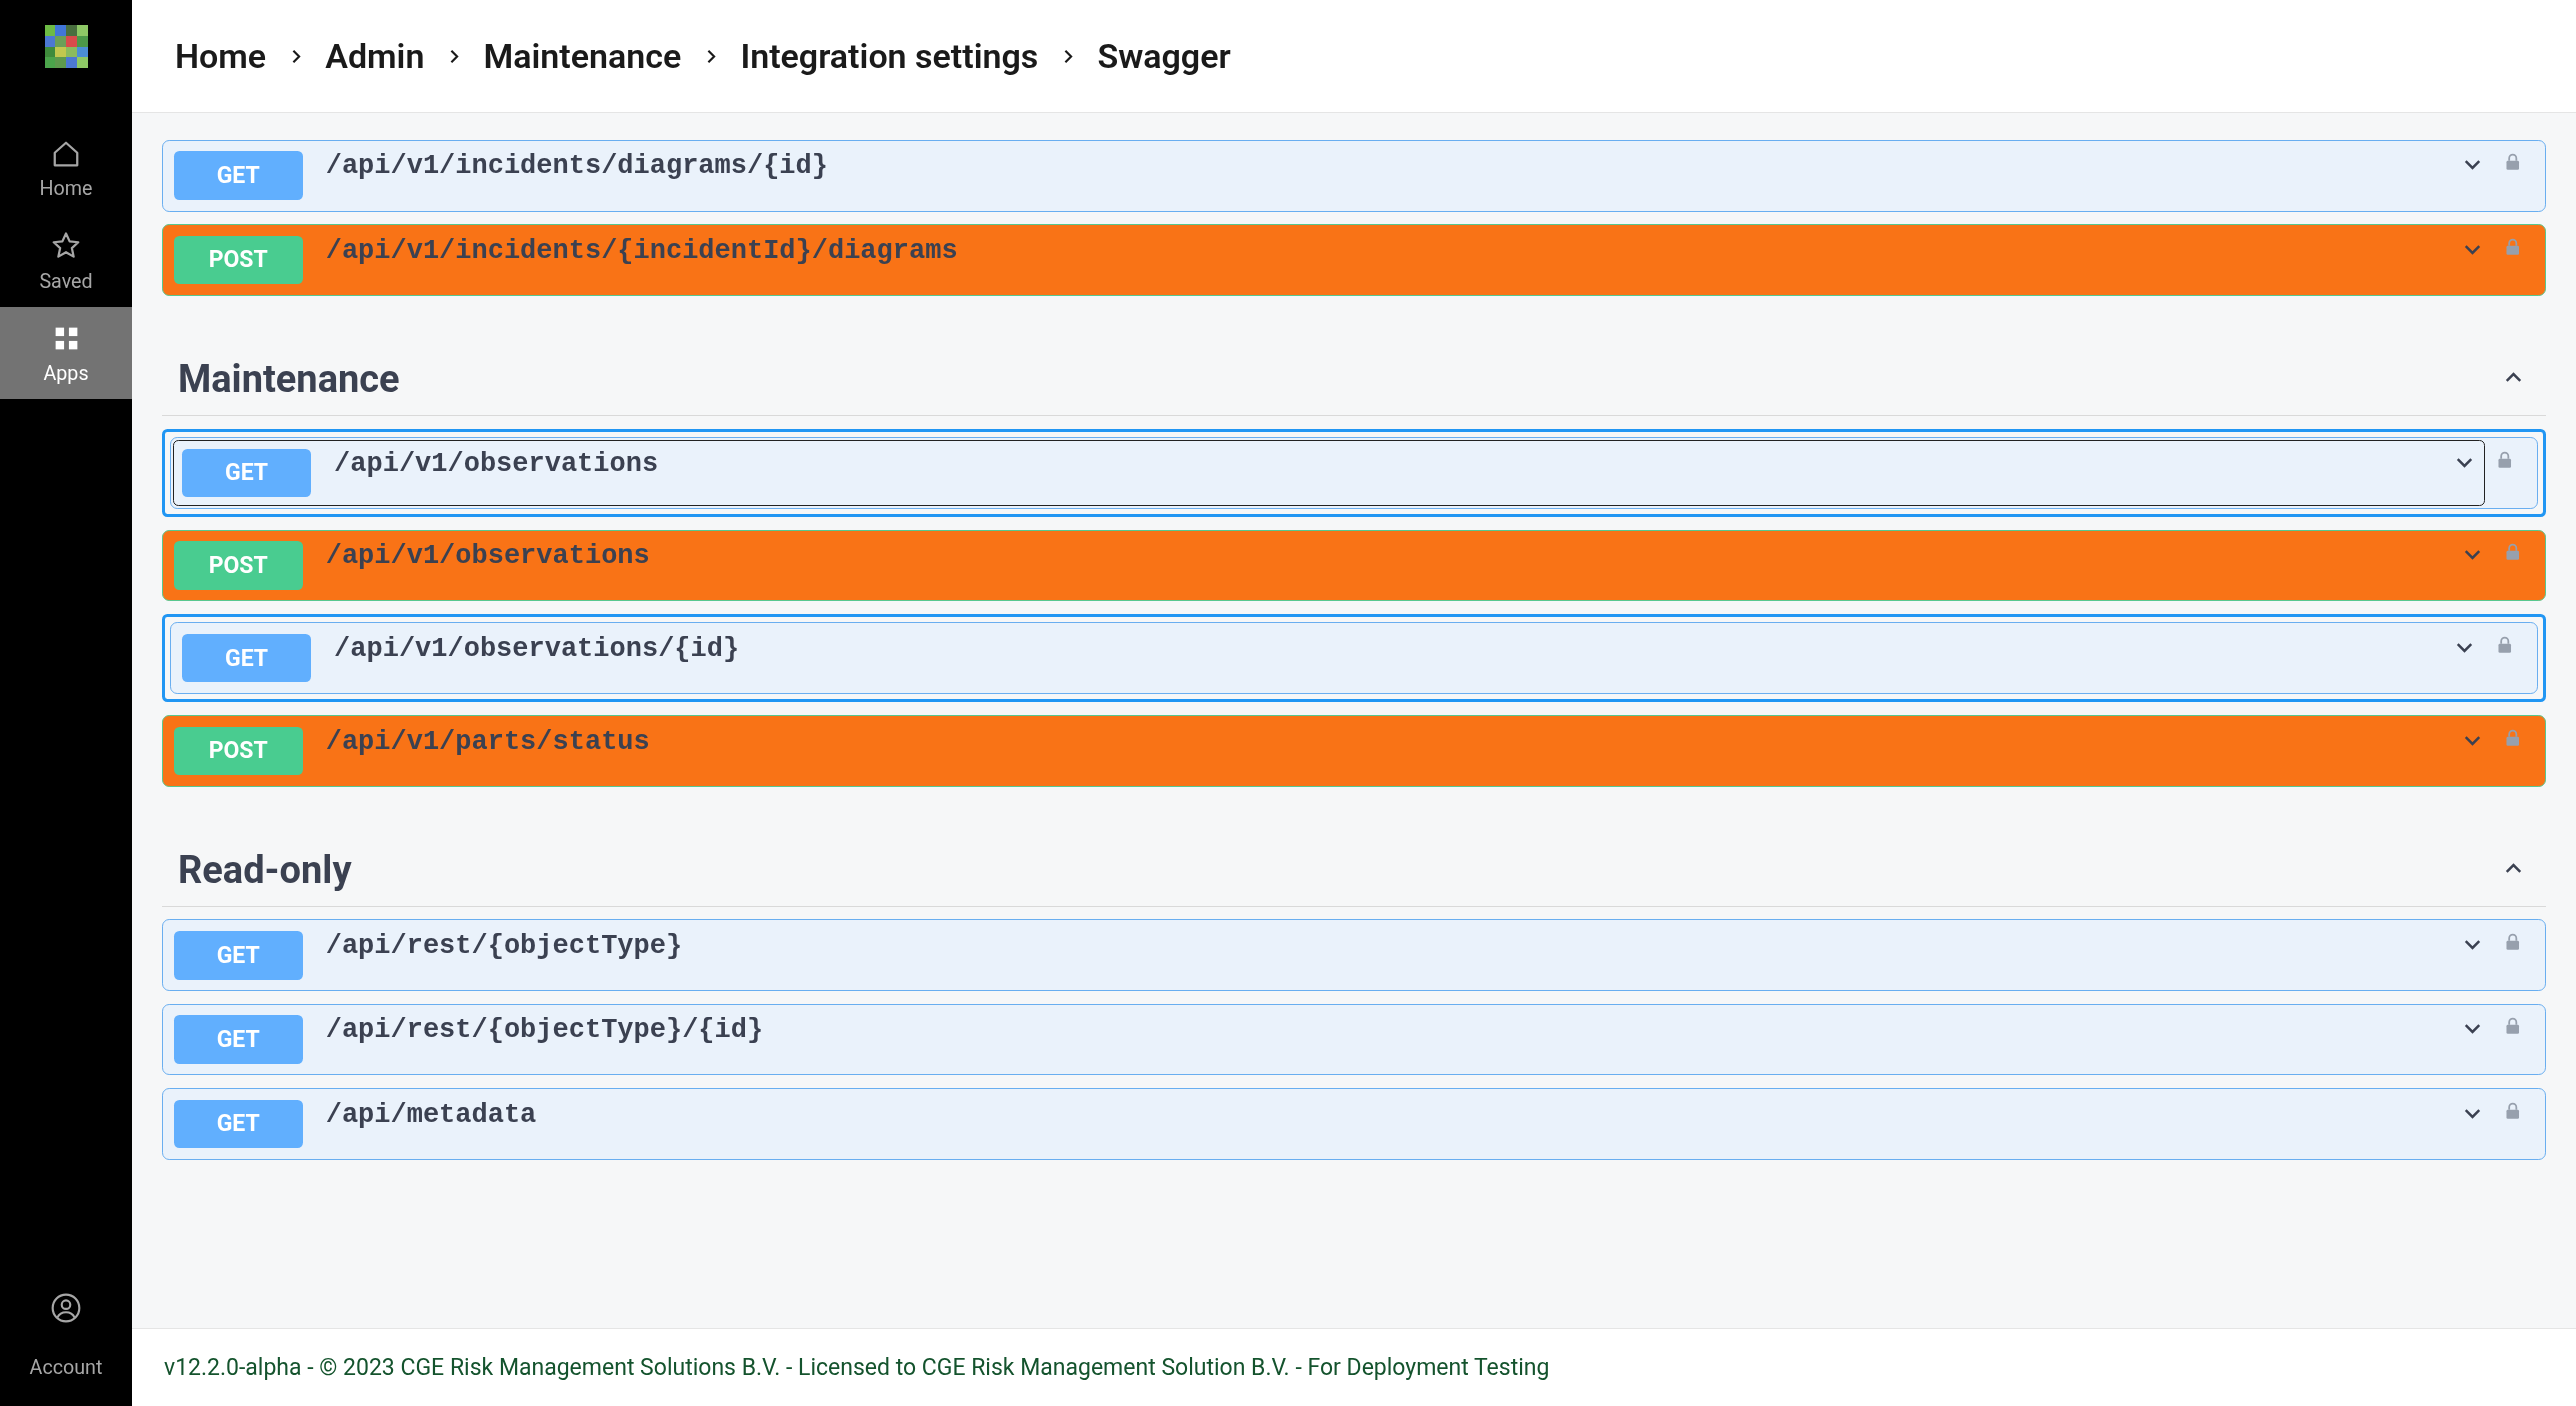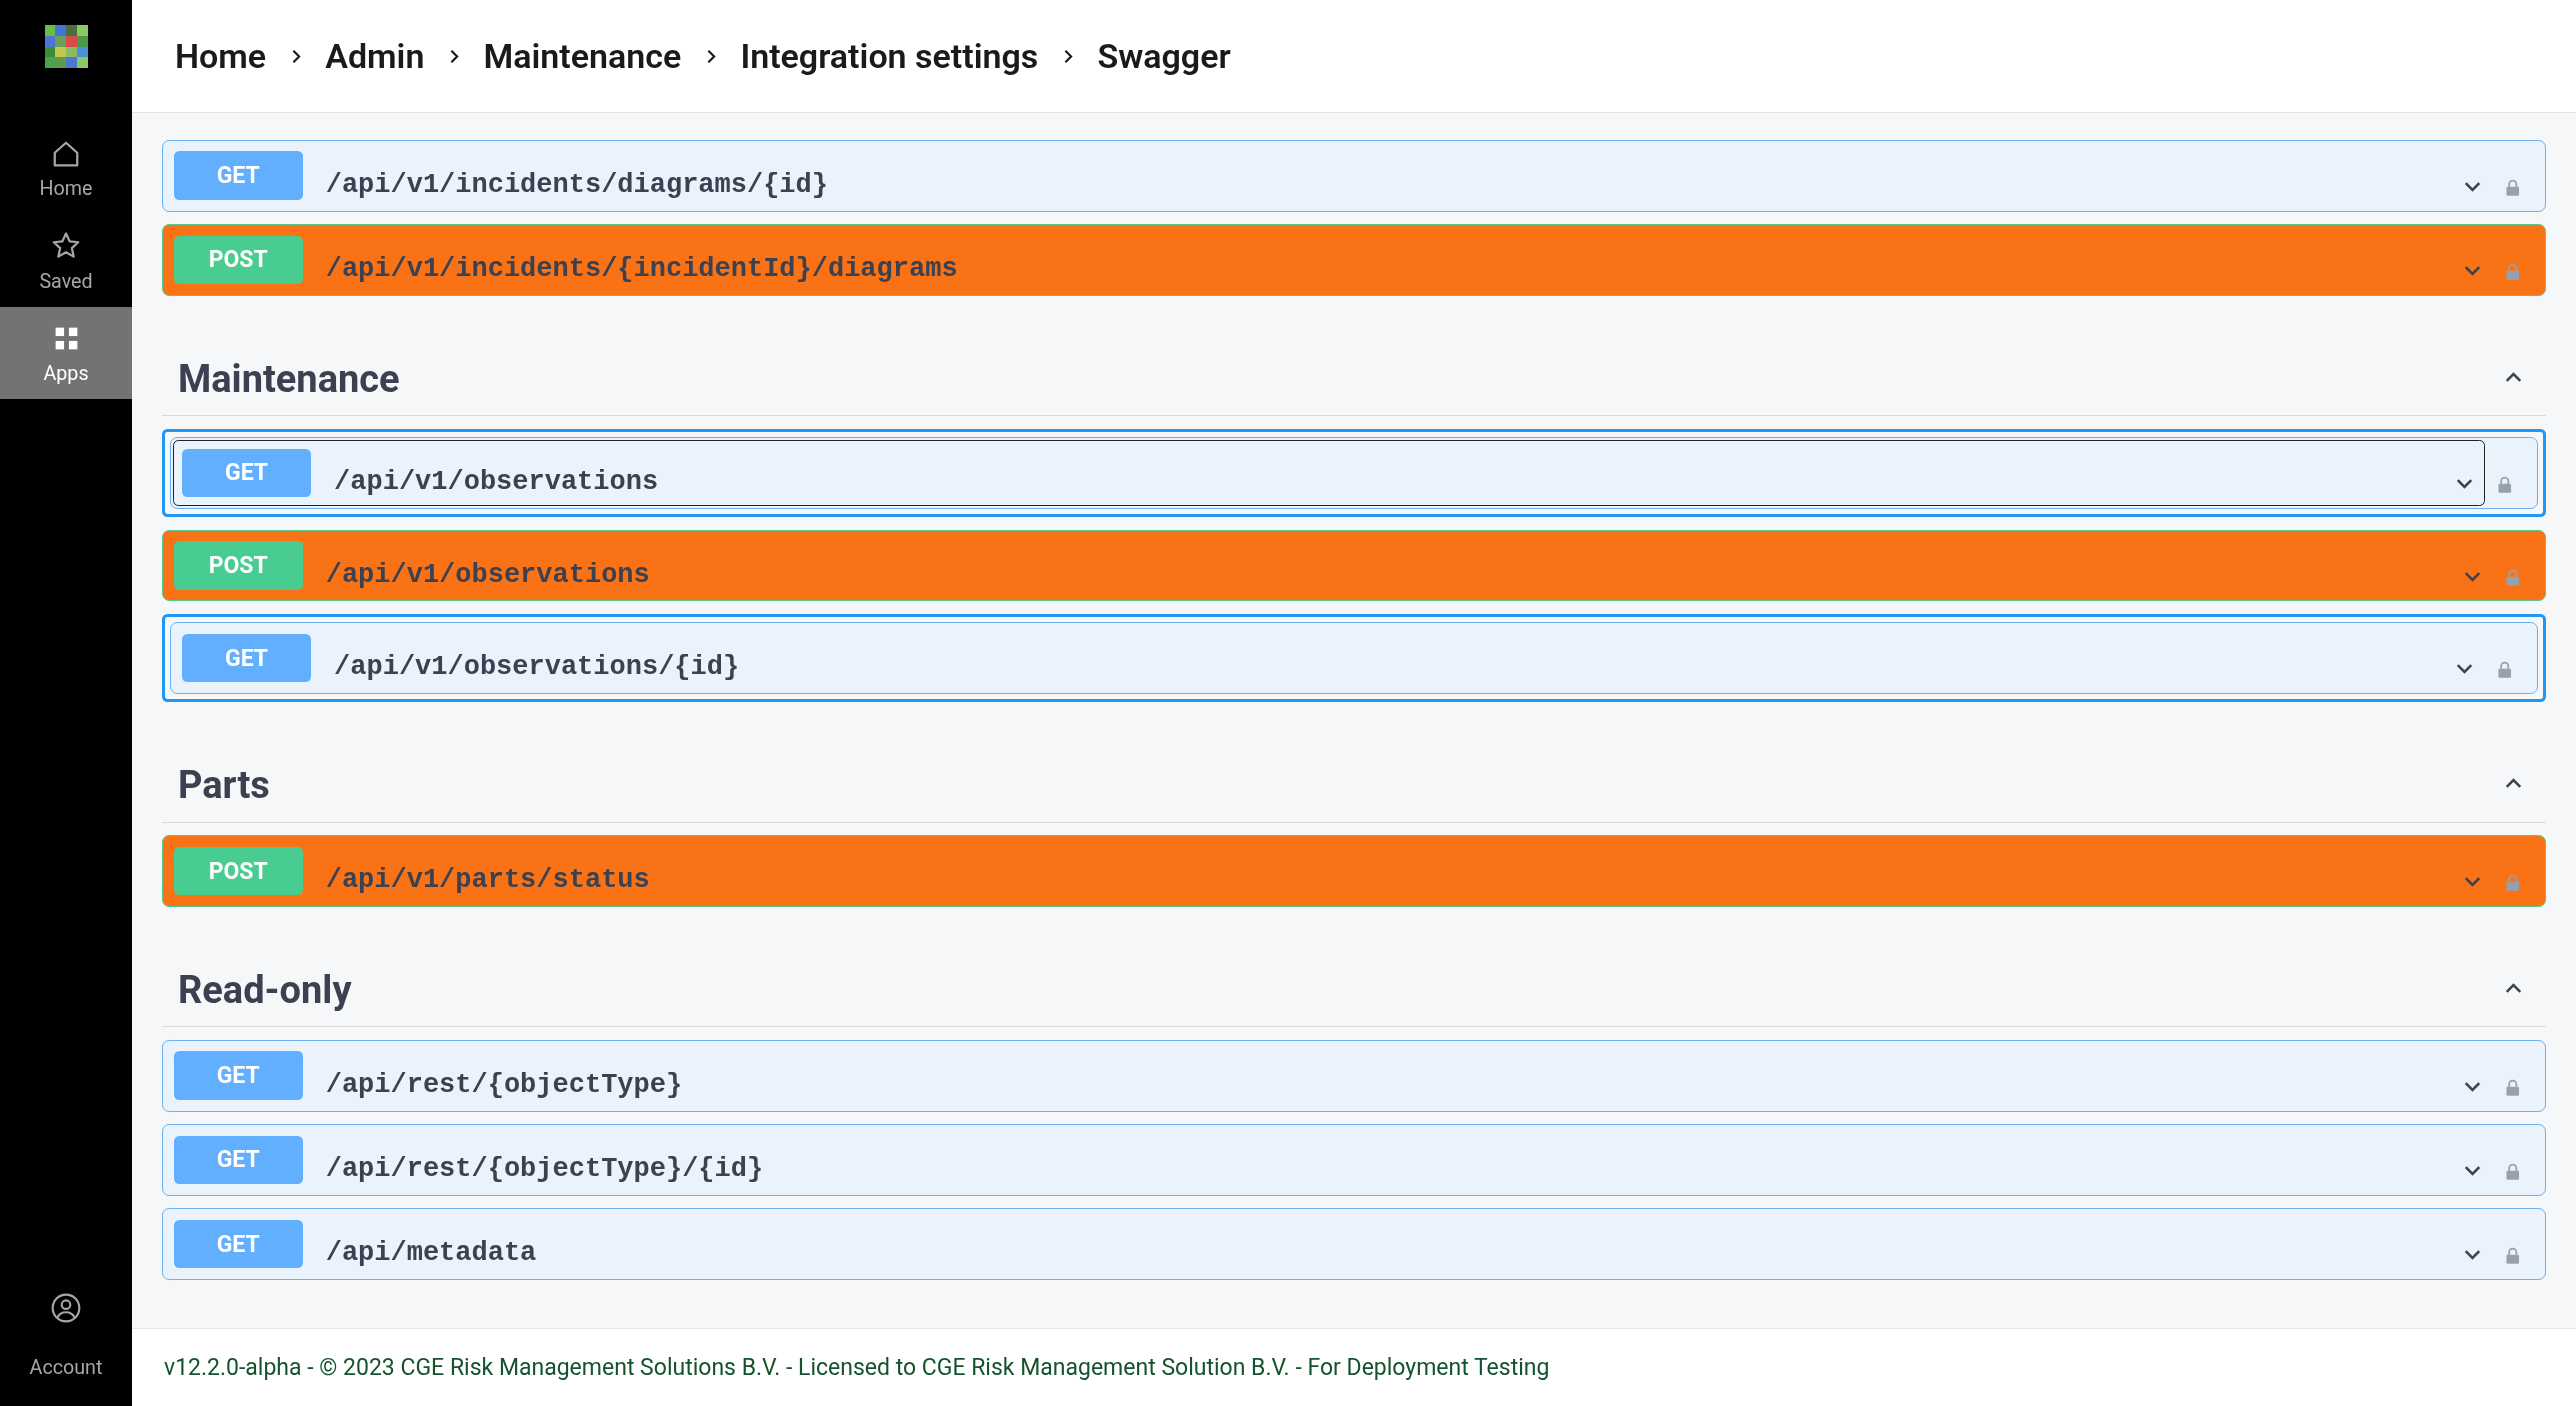--- a/index.html
+++ b/index.html
@@ -83,21 +83,21 @@
 .section-title {
   font-size: 38px;
   font-weight: 700;
   color: #3b4151;
 }
 .section-header .chev {
   width: 30px; height: 30px;
 }
 .endpoint {
   display: flex;
-  align-items: flex-end;
+  align-items: flex-start;
   border-radius: 7.2px;
   margin: 12.5px 0;
   padding: 10.7px 19.7px 10.7px 10.7px;
   border: 0.9px solid;
   cursor: pointer;
 }
 .endpoint.get { background: #eaf2fb; border-color: #69aef0; }
 .endpoint.post { background: #f97316; border-color: #58c78f; }
 .highlight-box {
   border: 3.6px solid #2196f3;
@@ -333,28 +333,20 @@
             </svg>
           </span>
           <span class="lock-icon">
             <svg viewBox="0 0 24 24" width="21.5" height="21.5" fill="#97a0ad">
               <rect x="5" y="11" width="14" height="10" rx="1.5"></rect>
               <path d="M8 11V8a4 4 0 0 1 8 0v3" fill="none" stroke="#97a0ad" stroke-width="2"></path>
             </svg>
           </span>
         </div>
       </div>
-      <div class="section-header">
-        <div class="section-title">Parts</div>
-        <span class="chev">
-          <svg viewBox="0 0 24 24" width="27" height="27" fill="none" stroke="#3b4151" stroke-width="2.2">
-            <path d="M6 15l6-6 6 6"></path>
-          </svg>
-        </span>
-      </div>
       <div class="endpoint post">
         <div class="method-badge">POST</div>
         <div class="endpoint-path">/api/v1/parts/status</div>
         <span class="endpoint-chev">
           <svg viewBox="0 0 24 24" width="27" height="27" fill="none" stroke="#3b4151" stroke-width="2.2">
             <path d="M6 9l6 6 6-6"></path>
           </svg>
         </span>
         <span class="lock-icon">
           <svg viewBox="0 0 24 24" width="21.5" height="21.5" fill="#97a0ad">

